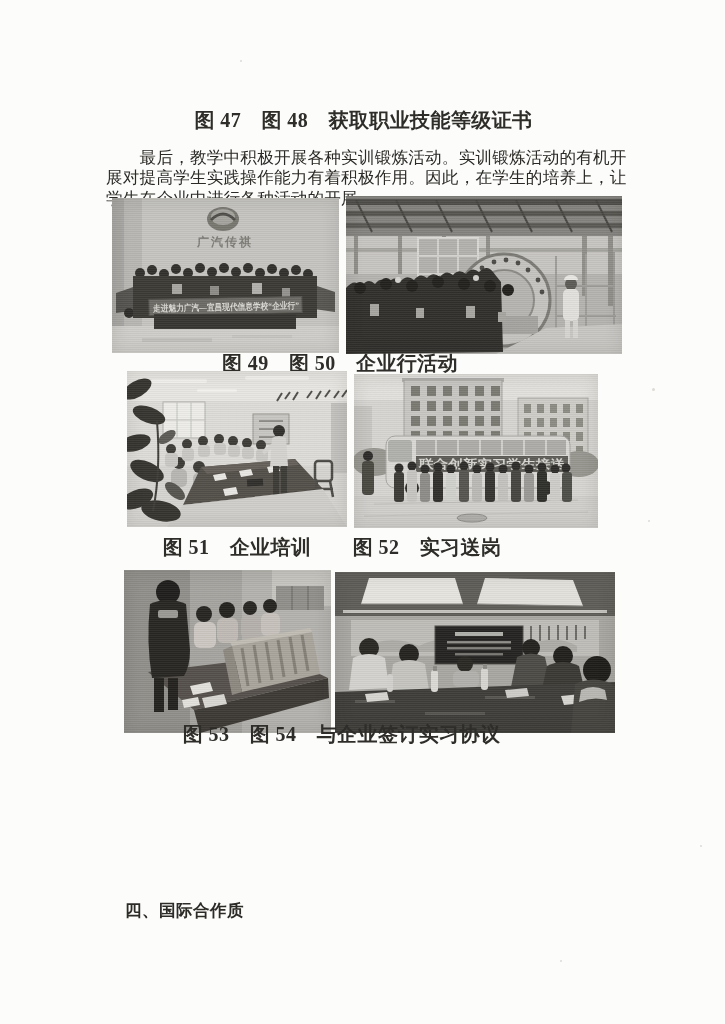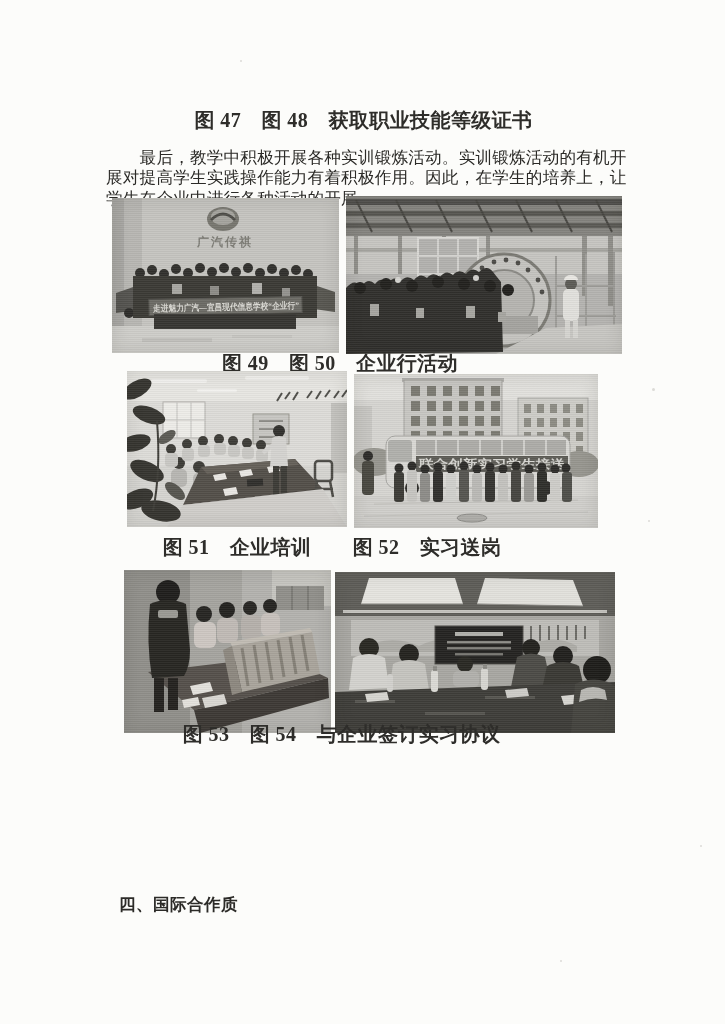--- a/index.html
+++ b/index.html
@@ -10,21 +10,21 @@
   }
   .cap{
     position:absolute;font-weight:700;font-size:20px;line-height:18px;
     text-align:center;letter-spacing:.4px;white-space:nowrap;color:#2e2d2a;
   }
   .body-text{
     position:absolute;margin:16px;font-size:16.6px;line-height:20.4px;
     white-space:pre-line;text-align:left;color:#2b2a27;letter-spacing:.2px;
   }
   .heading{
-    position:absolute;margin:6px;font-weight:700;font-size:16.5px;line-height:20px;
+    position:absolute;margin:12px;font-weight:700;font-size:16.5px;line-height:20px;
     white-space:nowrap;color:#2c2b28;letter-spacing:.5px;
   }
   figure.photo{position:absolute;margin:0;padding:0;}
   figure.photo svg{width:100%;height:100%;display:block;filter:blur(.45px) contrast(.97);}
   figure.photo::after{
     content:"";position:absolute;inset:0;pointer-events:none;
     box-shadow:inset 0 0 18px rgba(40,40,35,.12);
     background:repeating-linear-gradient(0deg,rgba(255,255,255,.05) 0 1px,rgba(0,0,0,.035) 1px 2px);
   }
   .speck{position:absolute;border-radius:50%;background:#dcdbd7;}

